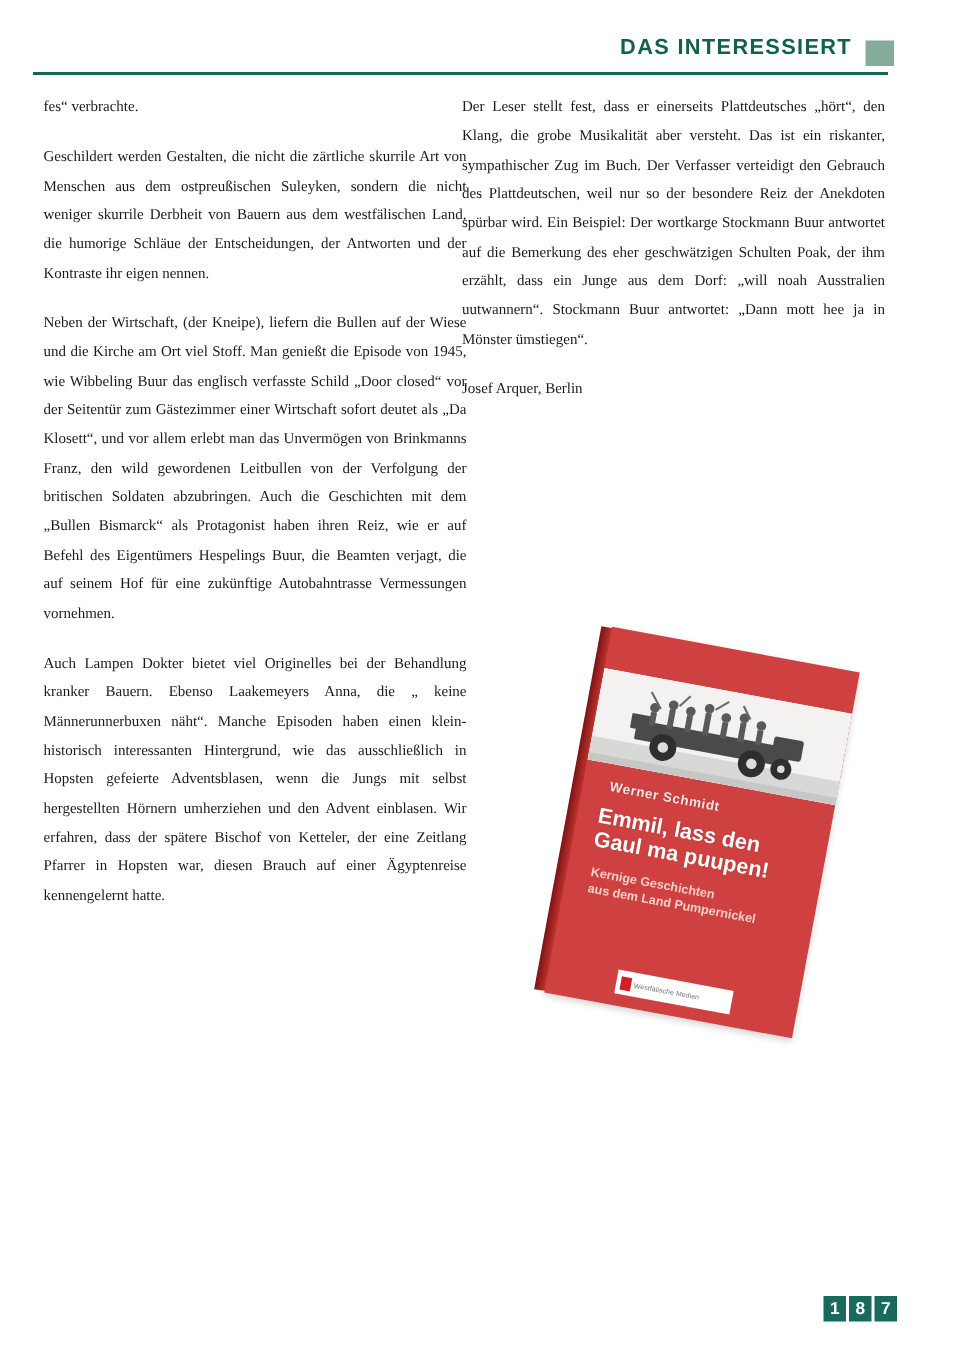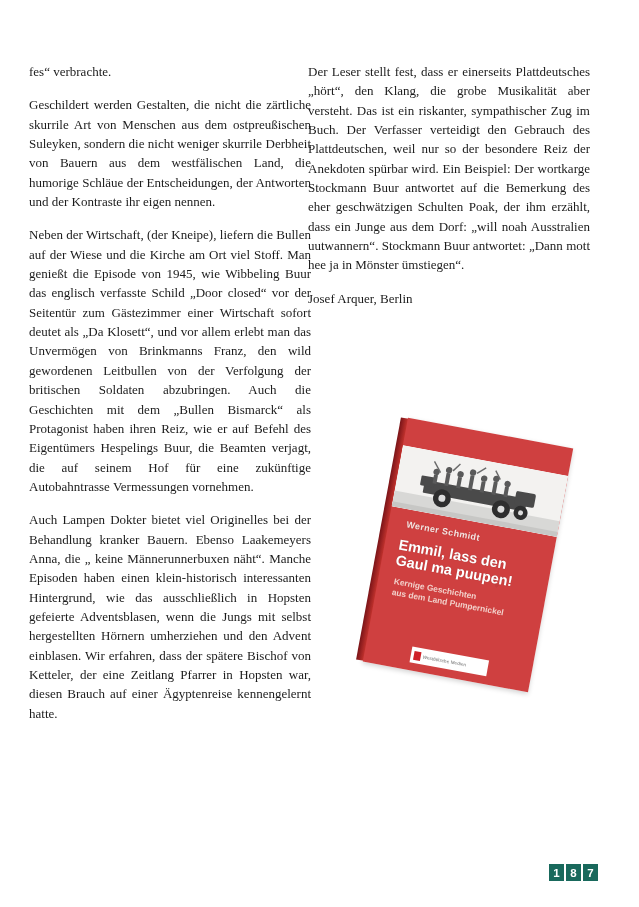--- a/index.html
+++ b/index.html
@@ -55,21 +55,21 @@
     width: 570px;
     height: 1.6px;
     background: #16655a;
   }
 
   
   .col {
     position: absolute;
     top: 62px;
     width: 282px;
-    font-size: 13px;
+    font-size: 10px;
     line-height: 19.35px;
     color: #1b1b1b;
     text-align: justify;
     text-justify: inter-word;
     hyphens: manual;
   }
   .col-left { left: 29px; }
   .col-right { left: 308px; }
 
   .col p {
@@ -212,20 +212,25 @@
     display: flex;
     align-items: center;
     justify-content: center;
   }
 </style>
 </head>
 <body>
 
 <div class="page">
 
+  <div class="header">
+    <div class="header-title">DAS INTERESSIERT</div>
+    <div class="header-square"></div>
+    <div class="header-rule"></div>
+  </div>
 
   <div class="col col-left">
     <p>fes“ verbrachte.</p>
     <p>Geschildert werden Gestalten, die nicht die zärtliche skurrile Art von Menschen aus dem ostpreußischen Suleyken, sondern die nicht weniger skurrile Derbheit von Bauern aus dem westfälischen Land, die humorige Schläue der Entscheidungen, der Antworten und der Kontraste ihr eigen nennen.</p>
     <p>Neben der Wirtschaft, (der Kneipe), liefern die Bullen auf der Wiese und die Kirche am Ort viel Stoff. Man genießt die Episode von 1945, wie Wibbeling Buur das englisch verfasste Schild „Door closed“ vor der Seitentür zum Gästezimmer einer Wirtschaft sofort deutet als „Da Klosett“, und vor allem erlebt man das Unvermögen von Brinkmanns Franz, den wild gewordenen Leitbullen von der Verfolgung der britischen Soldaten abzubringen. Auch die Geschichten mit dem „Bullen Bismarck“ als Protagonist haben ihren Reiz, wie er auf Befehl des Eigentümers Hespelings Buur, die Beamten verjagt, die auf seinem Hof  für eine zukünftige Autobahntrasse Vermessungen vornehmen.</p>
     <p>Auch Lampen Dokter bietet viel Originelles bei der Behandlung kranker Bauern. Ebenso Laakemeyers Anna, die „ keine Männerunnerbuxen näht“. Manche Episoden haben einen klein-historisch interessanten Hintergrund, wie das ausschließlich in Hopsten gefeierte Adventsblasen, wenn die Jungs mit selbst hergestellten Hörnern umherziehen und den Advent einblasen. Wir erfahren, dass der spätere Bischof von Ketteler, der eine Zeitlang Pfarrer in Hopsten war, diesen Brauch auf einer Ägyptenreise kennengelernt hatte.</p>
   </div>
 
   <div class="col col-right">
     <p>Der Leser stellt fest, dass er einerseits Plattdeutsches „hört“, den Klang, die grobe Musikalität  aber versteht. Das ist ein riskanter, sympathischer Zug im Buch. Der Verfasser verteidigt den Gebrauch des Plattdeutschen, weil nur so der besondere Reiz der Anekdoten spürbar wird. Ein Beispiel: Der wortkarge Stockmann Buur antwortet auf die Bemerkung des eher geschwätzigen Schulten Poak, der ihm erzählt, dass ein Junge aus dem Dorf:  „will noah Ausstralien uutwannern“. Stockmann Buur antwortet: „Dann mott hee ja in Mönster ümstiegen“.</p>

